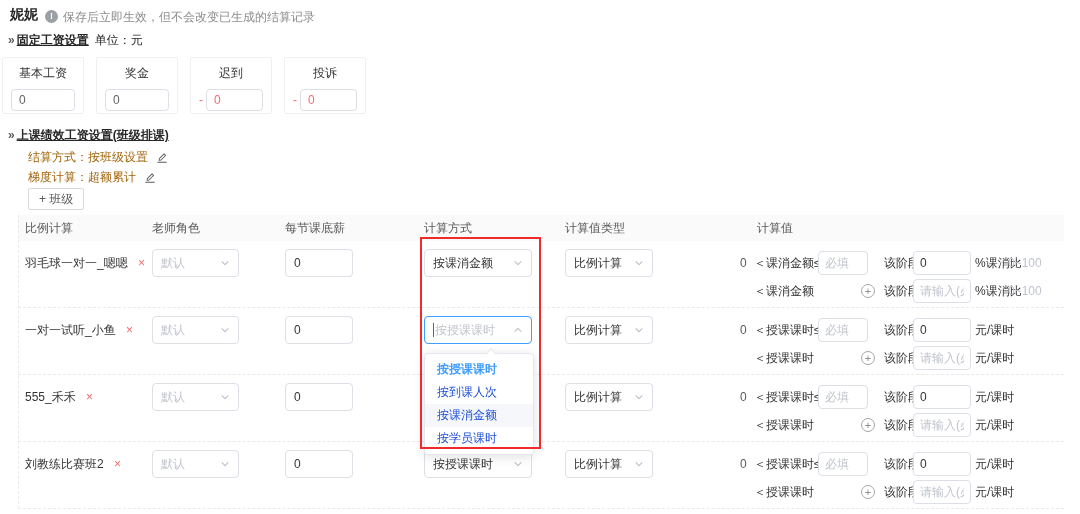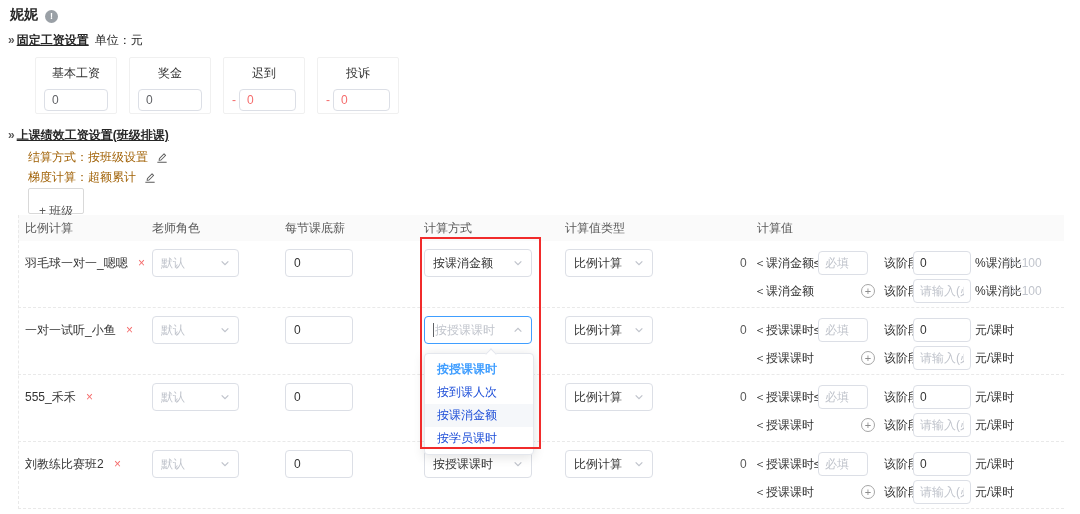--- a/index.html
+++ b/index.html
@@ -13,33 +13,33 @@
                background:#9aa0a6; color:#fff; font-size:9px; line-height:13px; text-align:center; font-weight:bold; }
   .notice { position:absolute; left:63px; top:9px; font-size:12px; color:#8c8c8c; }
 
   
   .sec { position:absolute; left:8px; font-size:12px; color:#262626; }
   .sec .arrow { color:#595959; font-weight:bold; margin-right:2px; }
   .sec .sec-title { font-weight:bold; text-decoration:underline; }
   .sec .sec-extra { margin-left:6px; }
 
   
-  .cards { position:absolute; left:35px; top:57px; display:flex; gap:12px; }
+  .cards { position:absolute; left:2px; top:57px; display:flex; gap:12px; }
   .card { width:82px; height:57px; border:1px solid #f0f0f0; border-radius:2px; background:#fff; }
   .card-label { text-align:center; margin-top:7px; font-size:12px; color:#333; }
   .card-input-wrap { display:flex; align-items:center; margin:7px 8px 0 8px; }
   .minus { color:#f56c6c; margin-right:3px; }
   .cinp { width:100%; height:22px; border:1px solid #dcdfe6; border-radius:4px; padding:0 7px;
           font-size:12px; color:#606266; outline:none; font-family:inherit; }
   .card.neg .cinp { color:#f56c6c; }
 
   
   .kv { position:absolute; left:28px; font-size:12px; color:#a16207; display:flex; align-items:center; }
   .edit-icon { margin-left:8px; width:12px; height:12px; fill:#595959; cursor:pointer; }
-  .add-btn { position:absolute; left:28px; top:188px; height:22px; padding:12px 10px; background:#fff;
+  .add-btn { position:absolute; left:28px; top:188px; height:22px; padding:0 10px; background:#fff;
              border:1px solid #d9d9d9; border-radius:2px; font-size:12px; color:#595959; line-height:20px; cursor:pointer; }
 
   
   .thead { position:absolute; left:18px; top:215px; width:1046px; height:26px; background:#fafafa; }
   .th { position:absolute; top:0; line-height:26px; font-size:12px; color:#595959; white-space:nowrap; }
   .leftline { position:absolute; left:18px; top:215px; height:294px; width:0; border-left:1px dashed #e9e9e9; }
 
   .trow { position:absolute; left:18px; width:1046px; height:67px; border-bottom:1px dashed #e9e9e9; }
   .cell-name { position:absolute; left:7px; top:8px; height:28px; line-height:28px; white-space:nowrap; }
   .xdel { color:#f56c6c; margin-left:7px; cursor:pointer; }
@@ -89,20 +89,21 @@
   .annotation { position:absolute; left:420px; top:237px; width:121px; height:212px;
                 border:2px solid #f12b2b; z-index:9; pointer-events:none; }
 </style>
 </head>
 <body>
 
 <div id="app">
 
   <div class="page-title">妮妮</div>
   <div class="info-icon">!</div>
+  <div class="notice">保存后立即生效，但不会改变已生成的结算记录</div>
 
   <div class="sec" style="top:32px;">
     <span class="arrow">»</span><span class="sec-title">固定工资设置</span><span class="sec-extra">单位：元</span>
   </div>
 
   <div class="cards">
     <div class="card">
       <div class="card-label">基本工资</div>
       <div class="card-input-wrap">
         <input class="cinp" value="0" style="">

